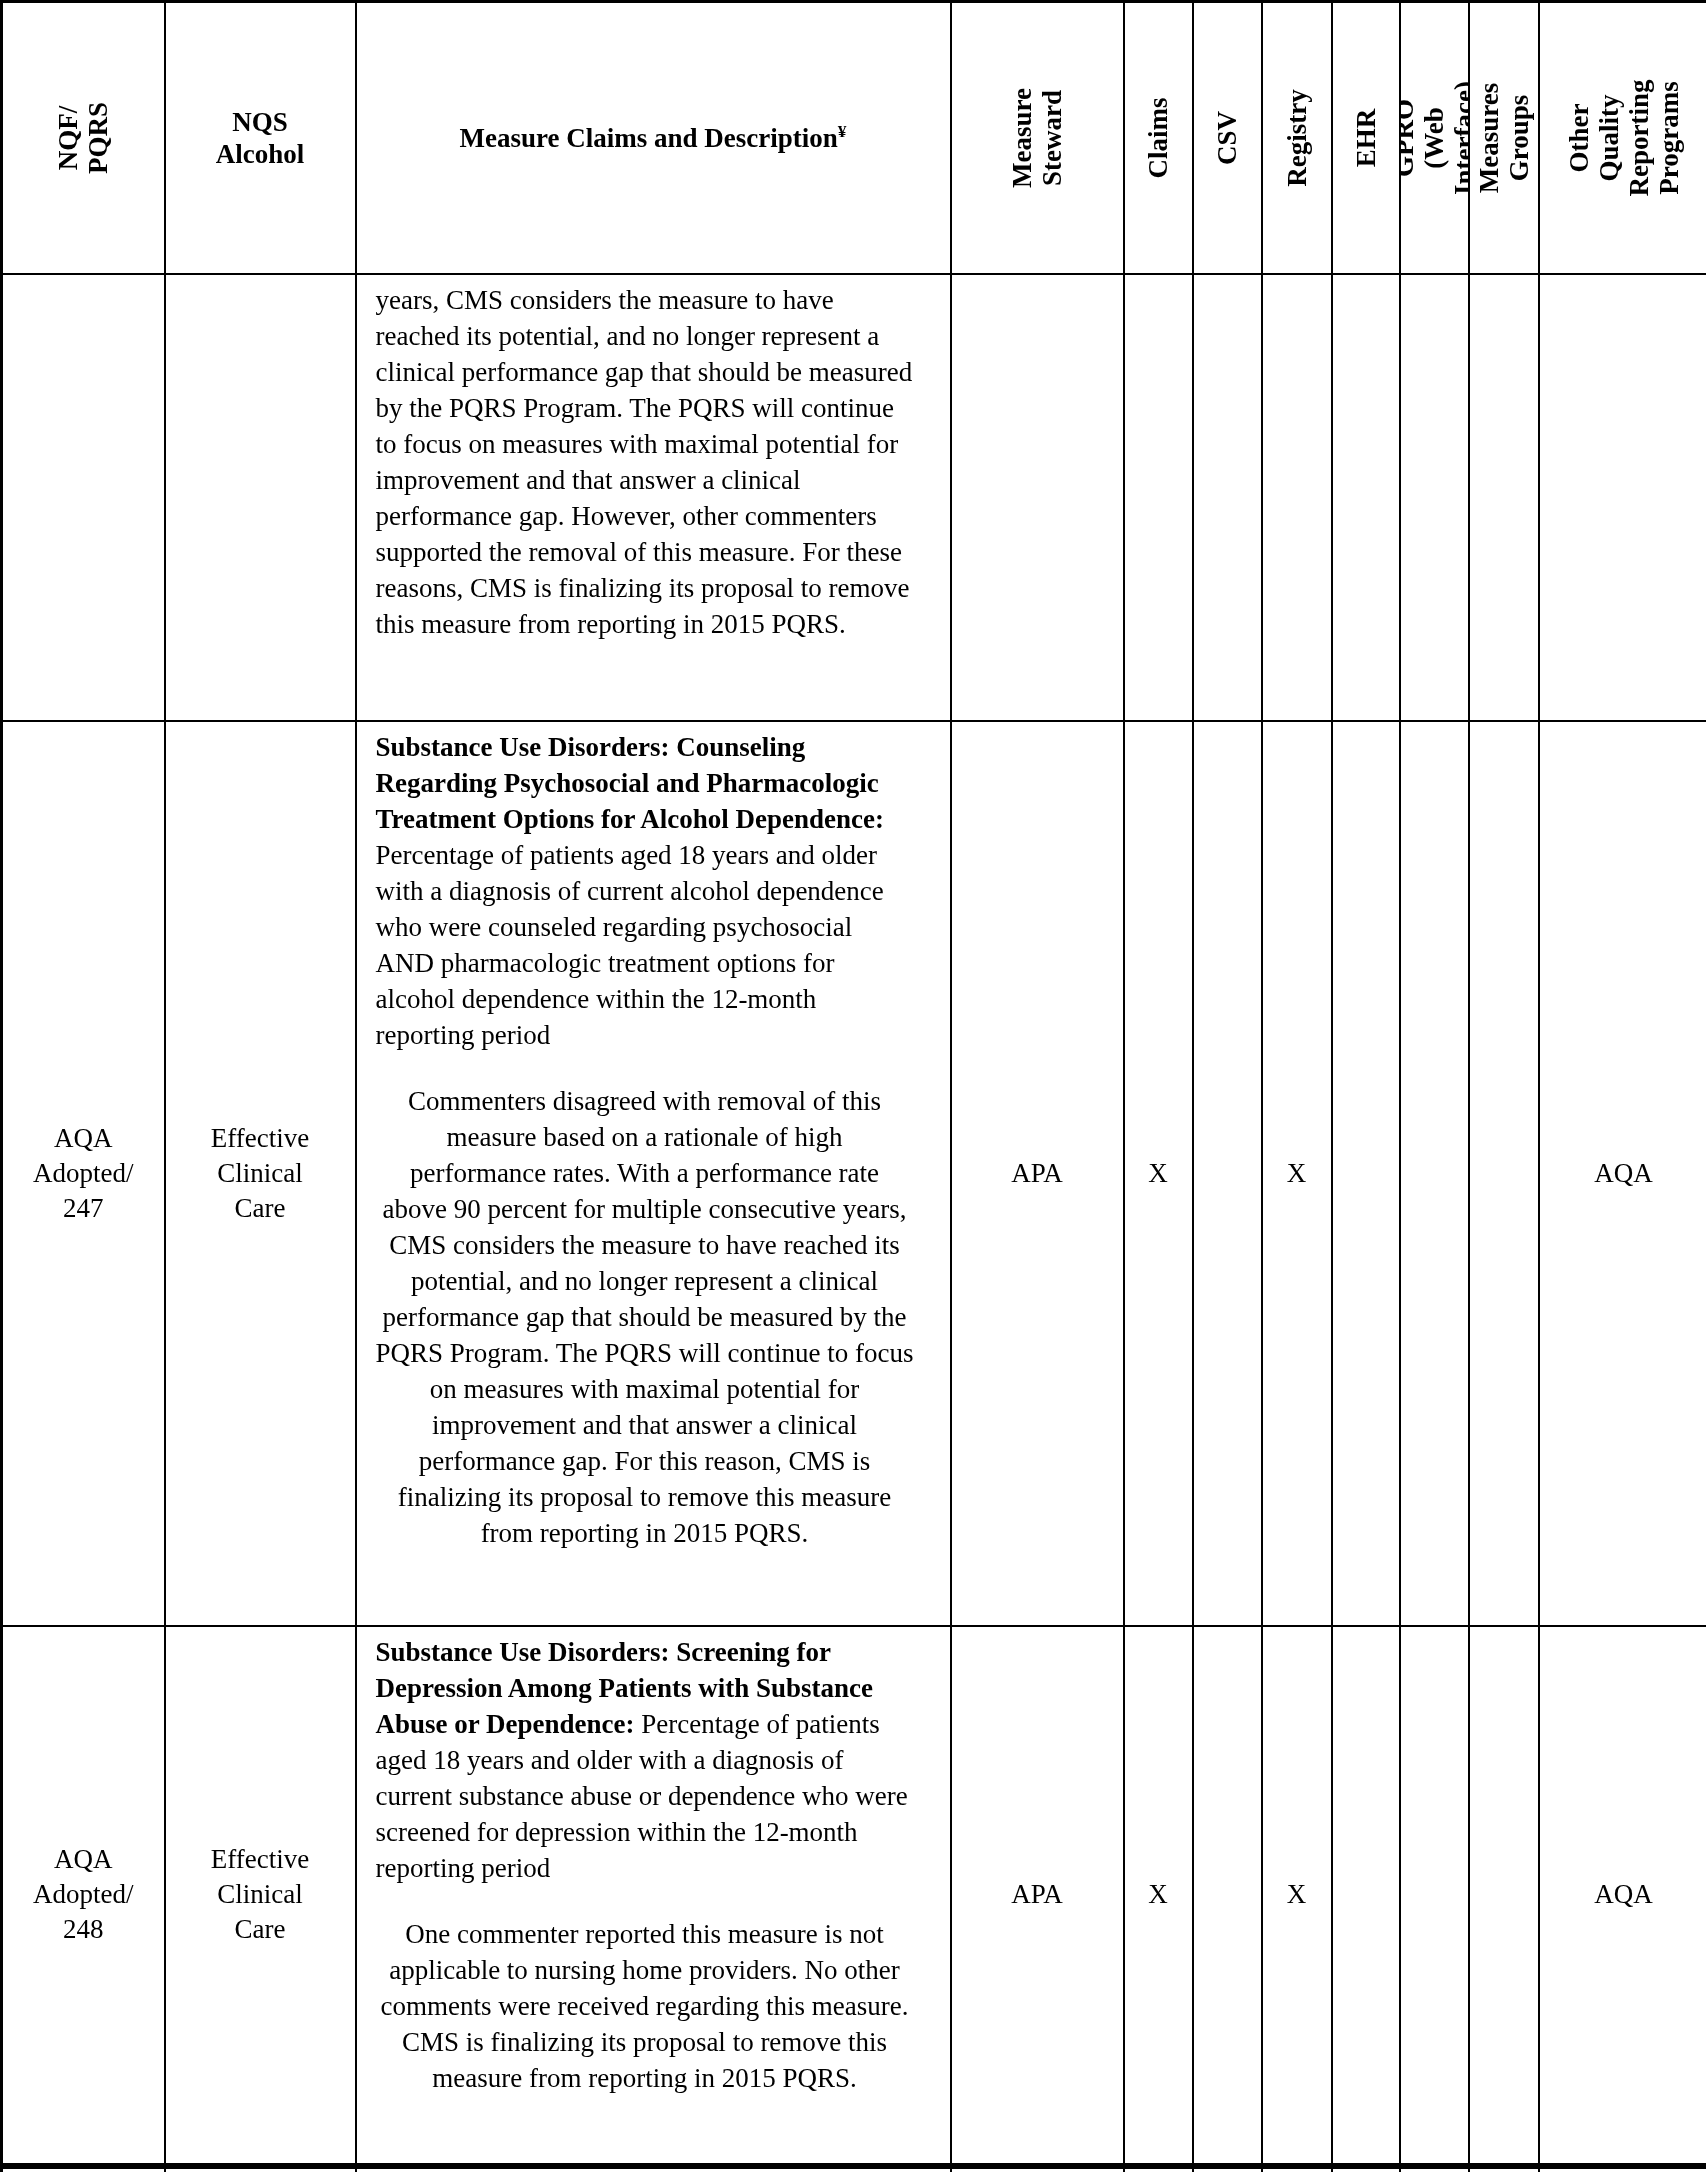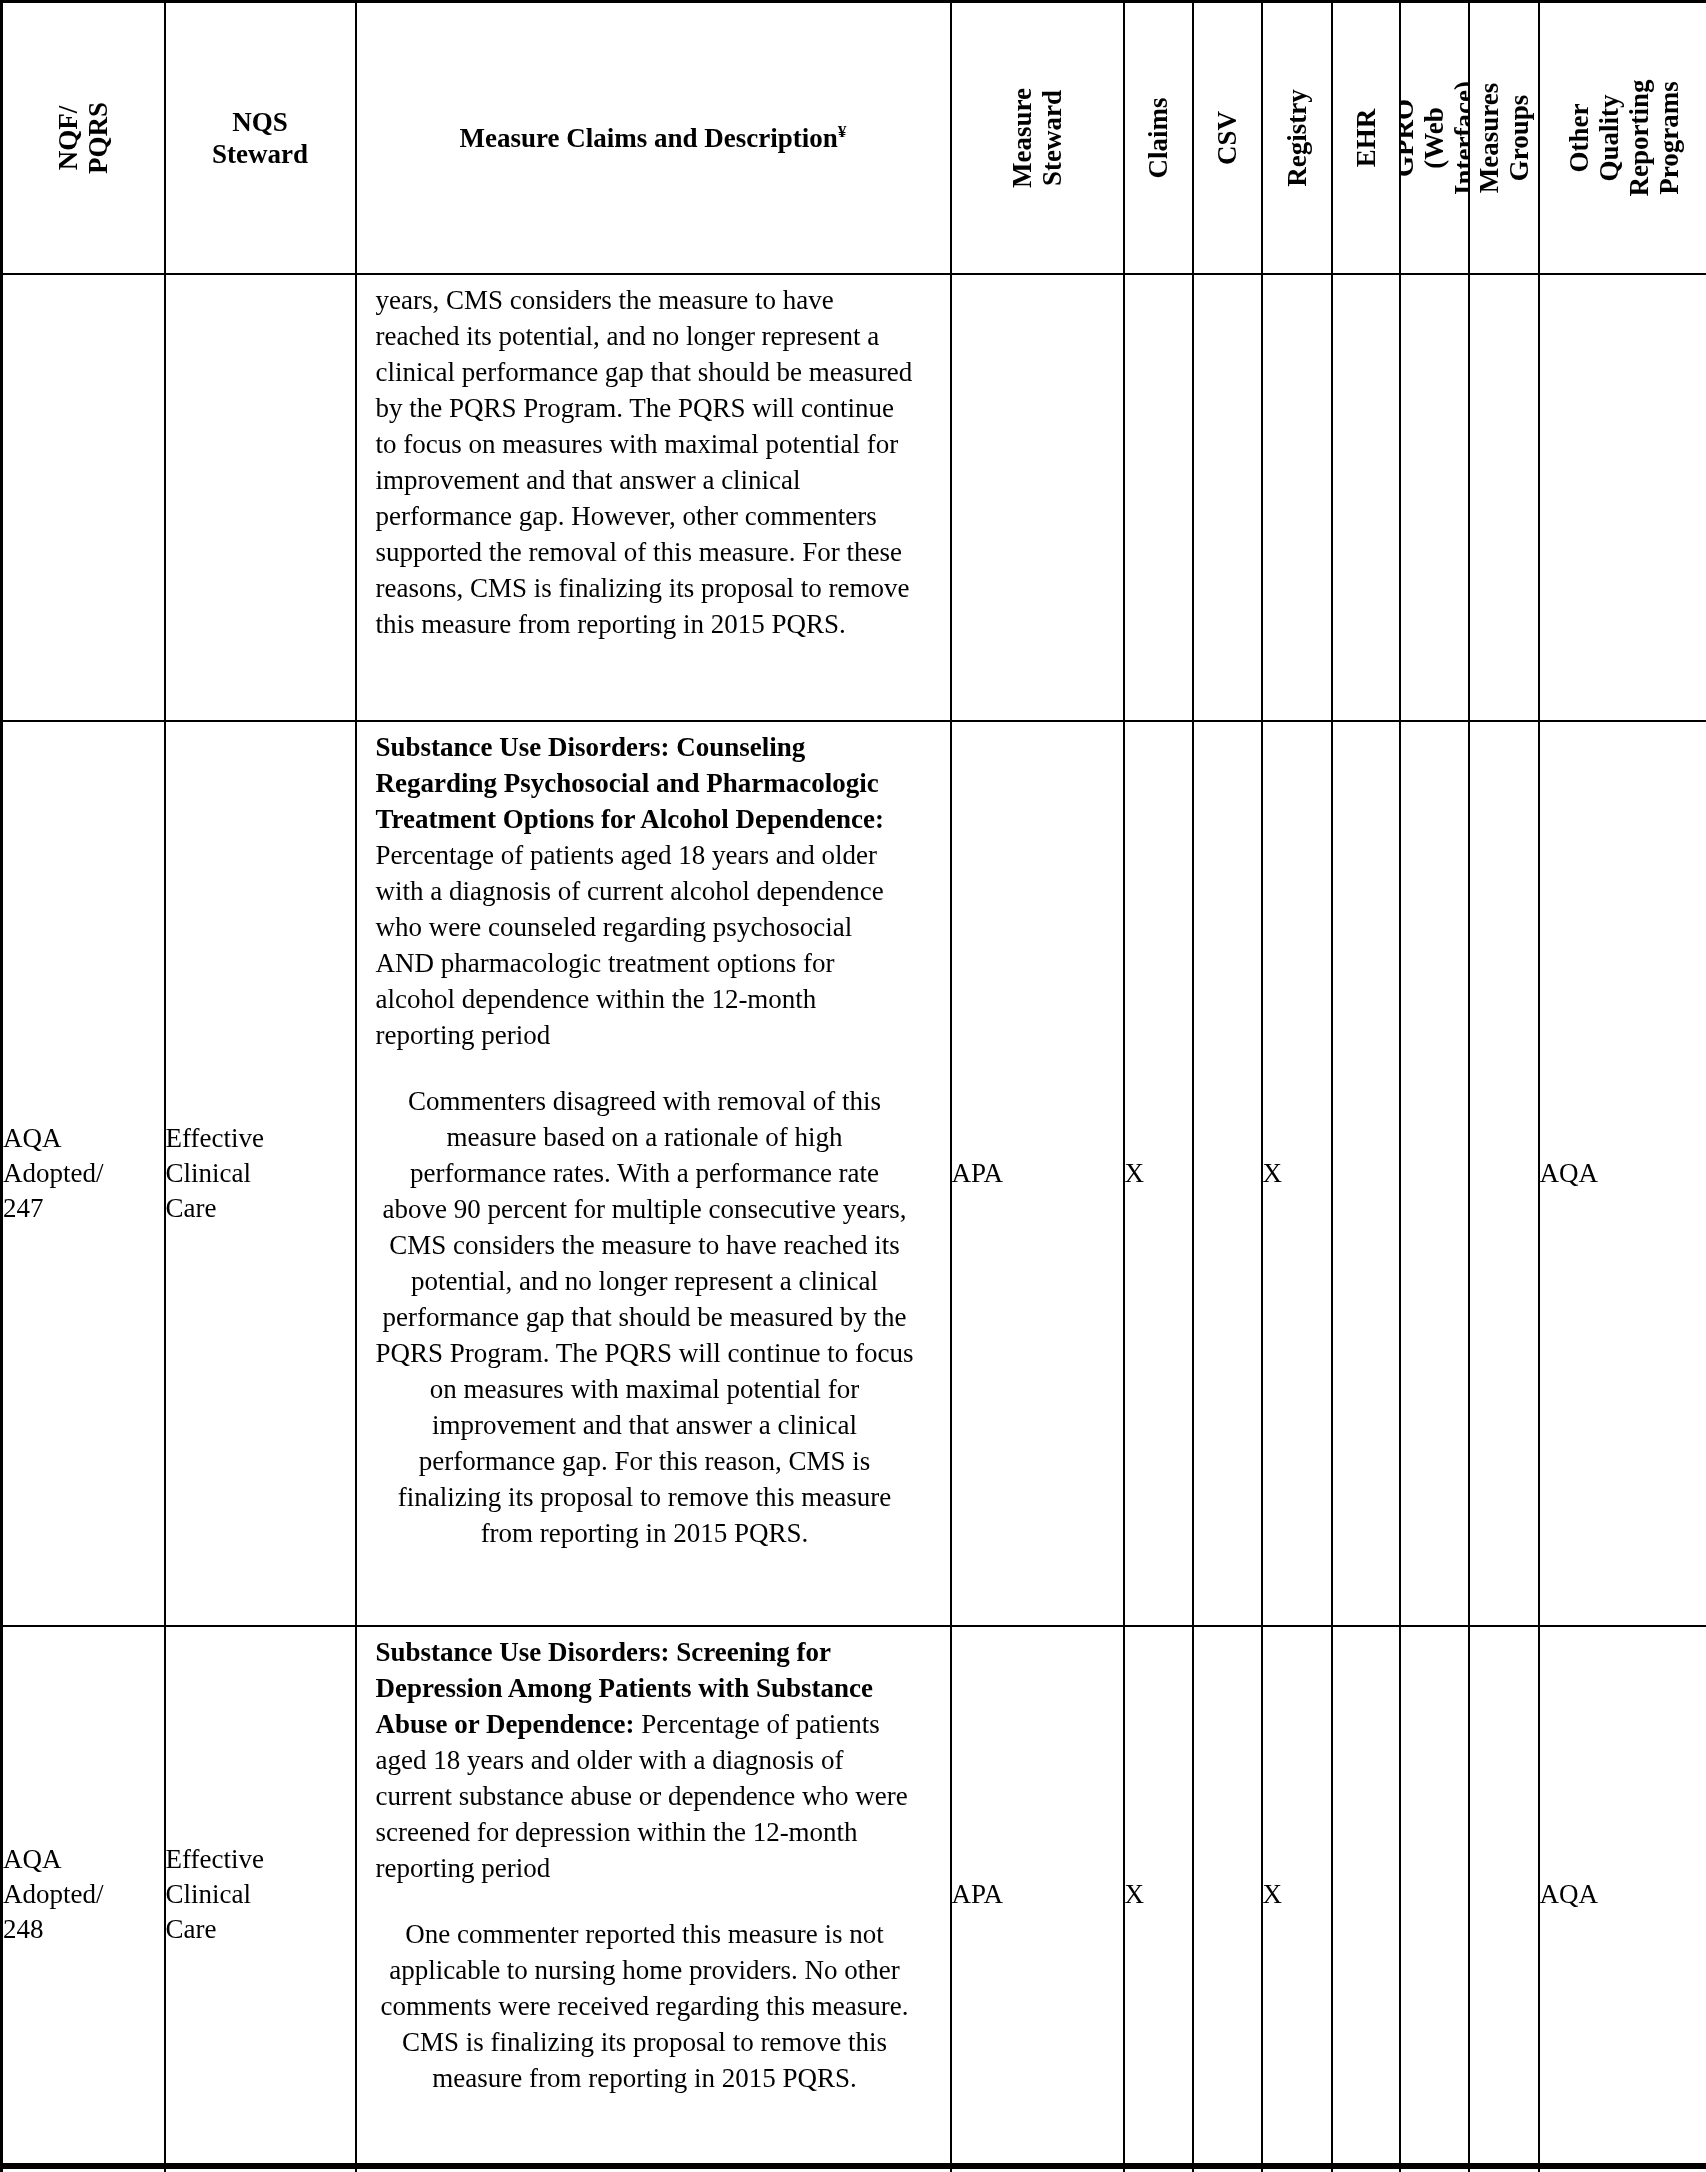--- a/index.html
+++ b/index.html
@@ -49,21 +49,21 @@
     white-space: pre-line;
     text-align: center;
     line-height: 32px;
   }
   sup.mark {
     font-size: 17.4px;
     vertical-align: super;
     line-height: 0;
   }
   td.center-cell {
-    text-align: left;
+    text-align: center;
     font-size: 27px;
     line-height: 35px;
     white-space: pre-line;
   }
   td.desc-cell {
     vertical-align: top;
     text-align: left;
     font-size: 27px;
     line-height: 36px;
     padding: 7px 36px 16px 19px;
@@ -90,21 +90,21 @@
     <col style="width:170px">
   </colgroup>
   <thead>
     <tr style="height:272px">
       <th>
           <div class="rot">NQF/
 PQRS</div>
         </th>
       <th>
           <div class="hwrap">NQS
-Steward</div>
+Alcohol</div>
         </th>
       <th>
           <div class="hwrap"><span>Measure Claims and Description</span><sup class="mark">¥</sup></div>
         </th>
       <th>
           <div class="rot">Measure Steward</div>
         </th>
       <th>
           <div class="rot">Claims</div>
         </th>

